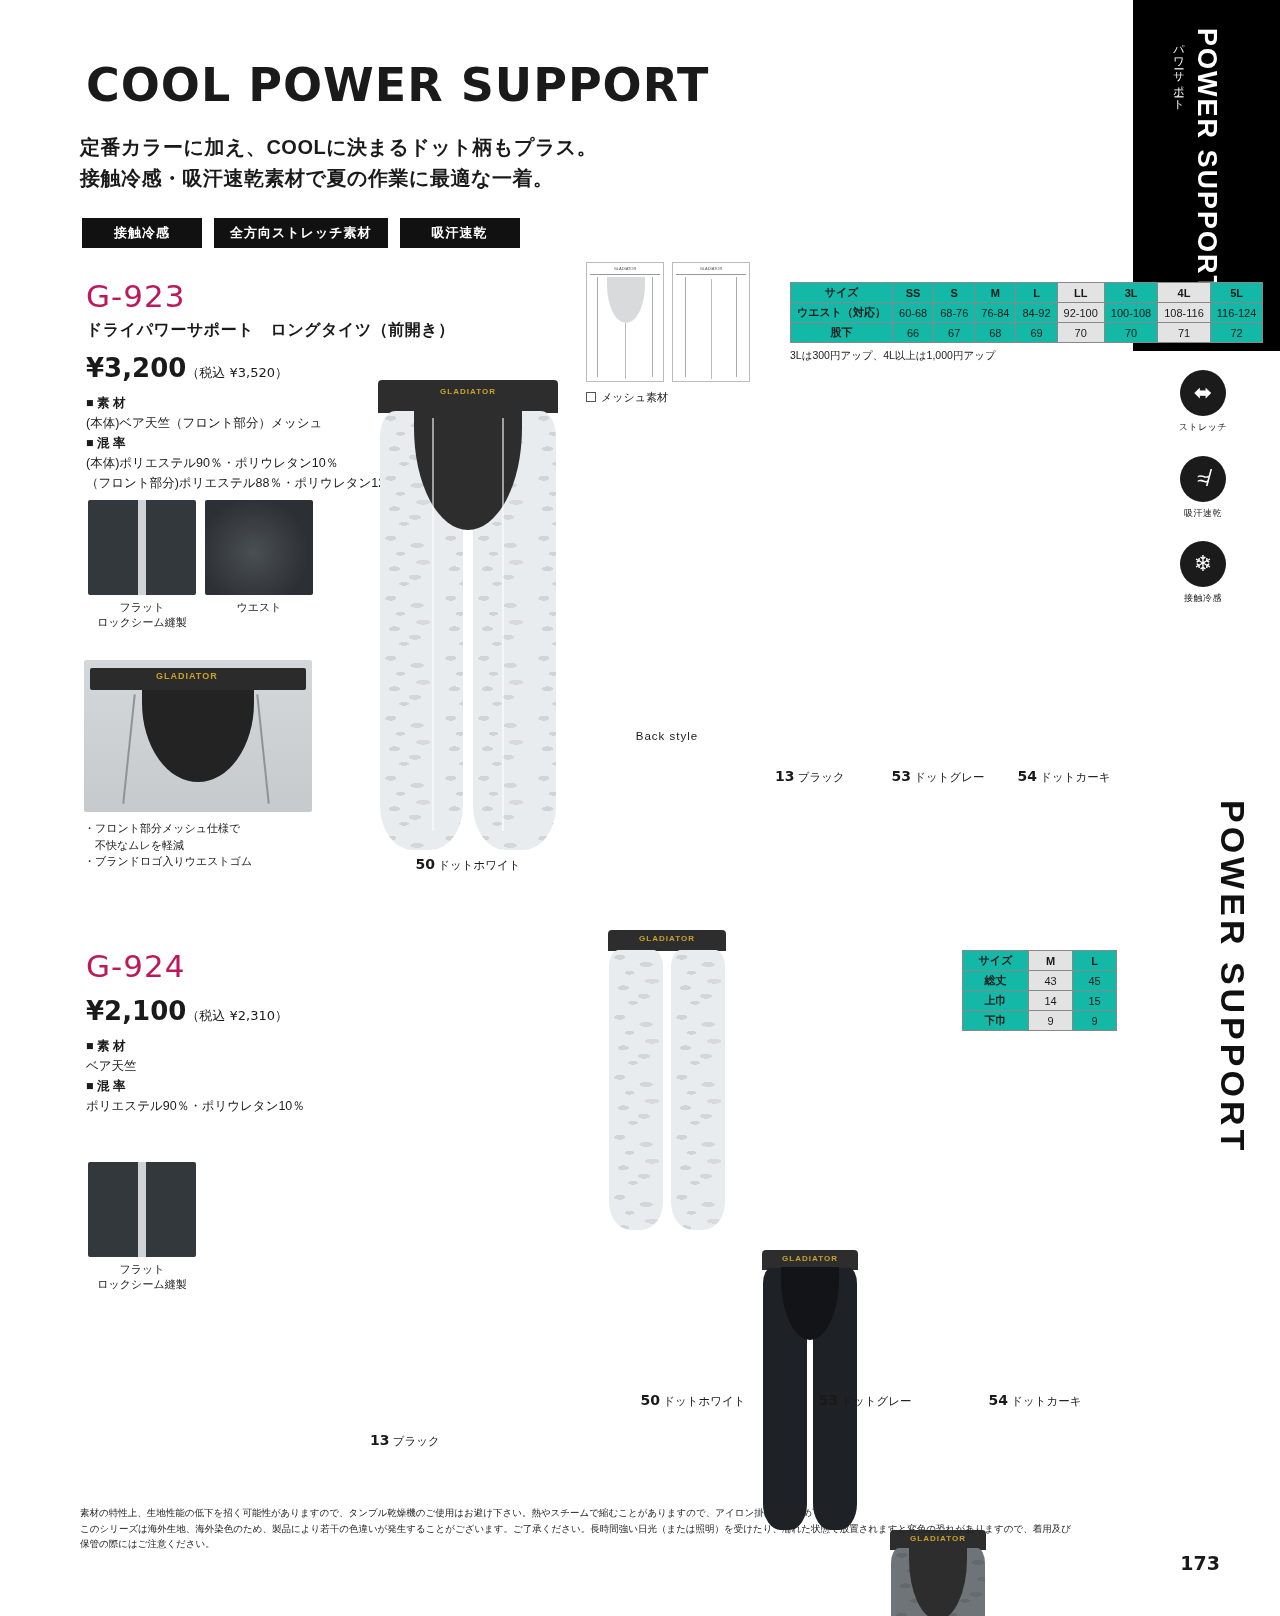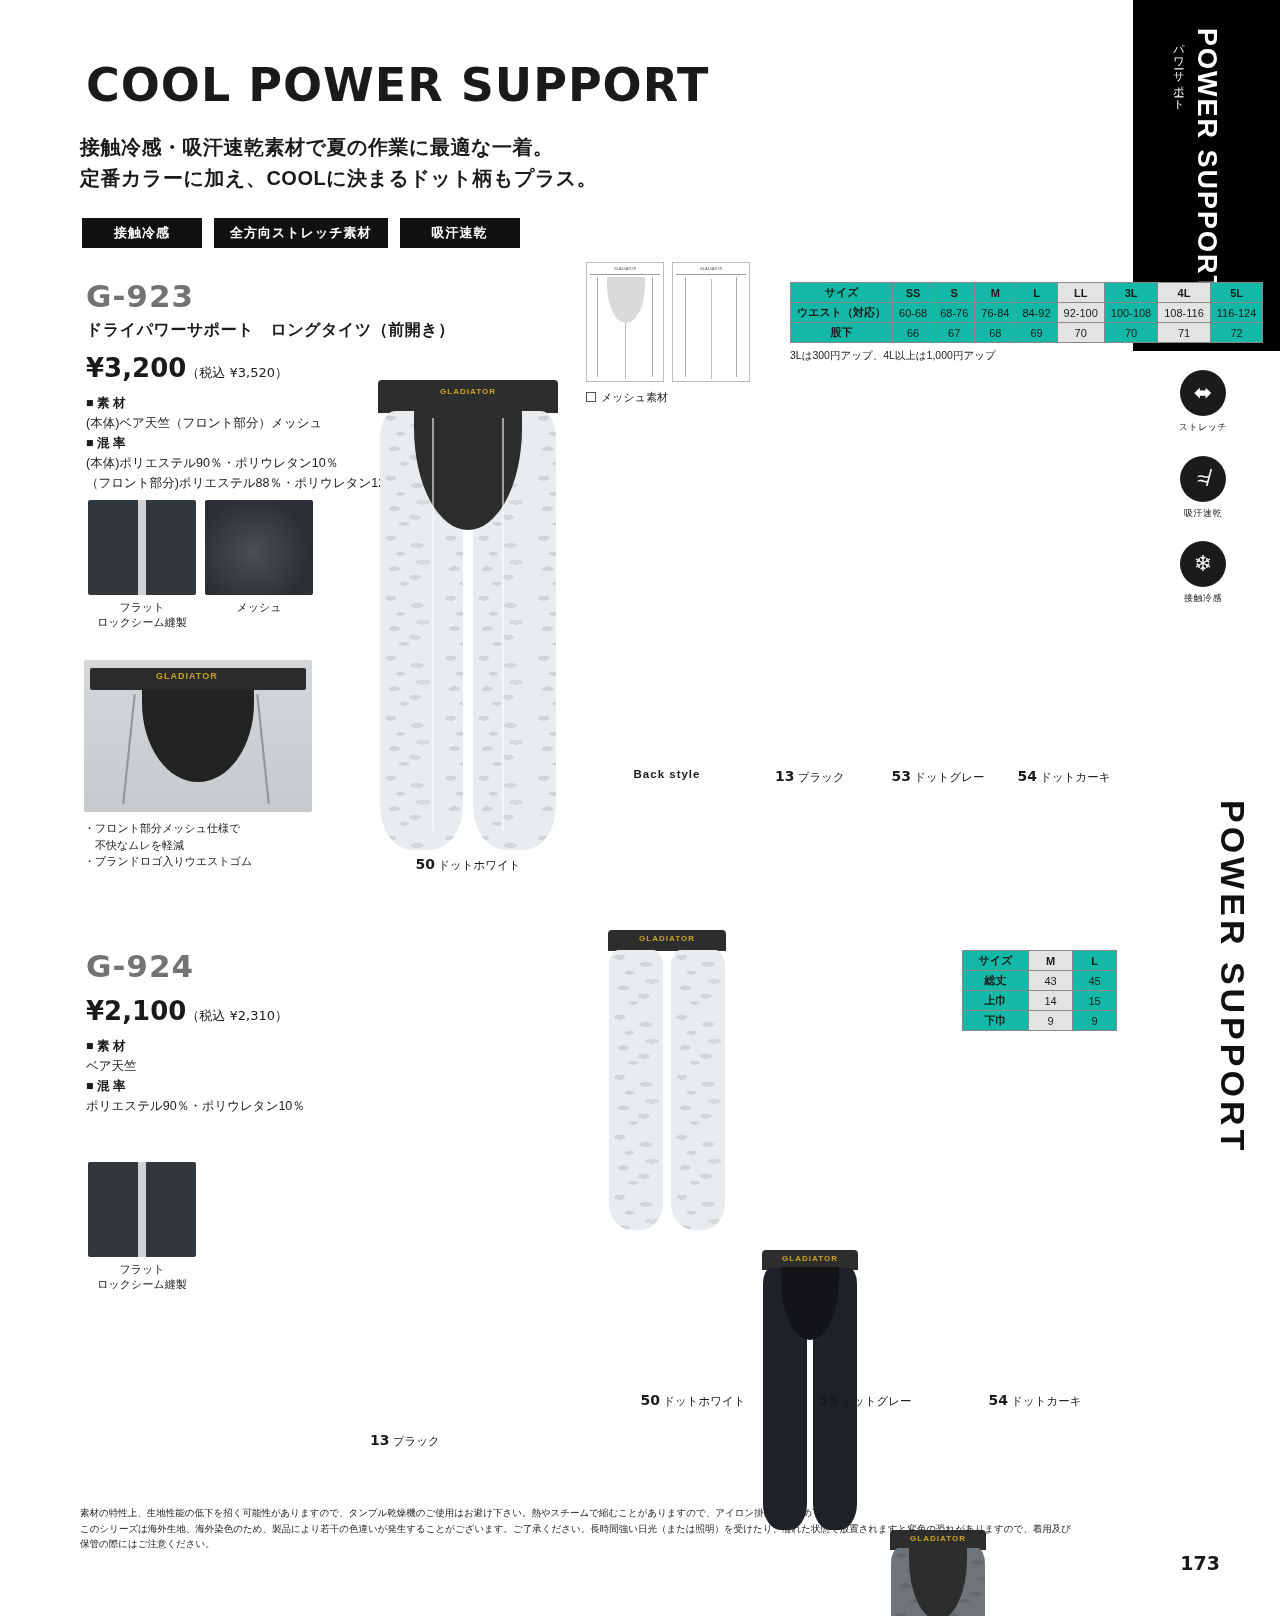--- a/index.html
+++ b/index.html
@@ -59,21 +59,21 @@
   }
   .tagrow { position:absolute; left:82px; top:218px; display:flex; gap:12px; }
   .tag {
     background:#111; color:#fff; font-size:13px; font-weight:bold;
     padding:6px 16px; letter-spacing:1px; min-width:120px; text-align:center;
   }
 
   
   .code {
     font-family:"DejaVu Sans", sans-serif;
-    font-size:31px; font-weight:bold; color:#737373; letter-spacing:1px;
+    font-size:31px; font-weight:normal; color:#be185d; letter-spacing:1px;
   }
   .pname { font-size:16px; font-weight:bold; letter-spacing:0.5px; margin-top:6px; }
   .price { font-size:26px; font-weight:bold; font-family:"DejaVu Sans",sans-serif; margin-top:12px; }
   .price .tax { font-size:13px; font-weight:normal; }
   .specs { font-size:12.5px; line-height:1.6; margin-top:10px; }
   .specs .hd { font-weight:bold; }
 
   
   .photo { background:#3a3f43; border-radius:2px; }
   .cap { font-size:11px; line-height:1.4; text-align:center; margin-top:5px; }
@@ -173,22 +173,22 @@
     <div class="cap">吸汗速乾</div>
   </div>
   <div class="badge">
     <div class="circ">❄</div>
     <div class="cap">接触冷感</div>
   </div>
 </div>
 
 <div class="h1">COOL POWER SUPPORT</div>
 <div class="lead">
+  <div>定番カラーに加え、COOLに決まるドット柄もプラス。</div>
   <div>接触冷感・吸汗速乾素材で夏の作業に最適な一着。</div>
-  <div>定番カラーに加え、COOLに決まるドット柄もプラス。</div>
 </div>
 <div class="tagrow">
   <div class="tag">接触冷感</div>
   <div class="tag">全方向ストレッチ素材</div>
   <div class="tag">吸汗速乾</div>
 </div>
 
 <div style="position:absolute;left:86px;top:278px;width:420px;">
   <div class="code">G-923</div>
   <div class="pname">ドライパワーサポート　ロングタイツ（前開き）</div>
@@ -207,21 +207,21 @@
 <div style="position:absolute;left:88px;top:500px;">
   <div class="photo" style="width:108px;height:95px;background:
       linear-gradient(90deg,#33383c 0%,#33383c 46%,#cfd3d6 46%,#cfd3d6 54%,#33383c 54%,#33383c 100%);"></div>
   <div class="cap">
     <div>フラット</div>
     <div>ロックシーム縫製</div>
   </div>
 </div>
 <div style="position:absolute;left:205px;top:500px;">
   <div class="photo" style="width:108px;height:95px;background:radial-gradient(circle at 45% 55%,#4a4f54 0%,#2c3034 70%);"></div>
-  <div class="cap">メッシュ</div>
+  <div class="cap">ウエスト</div>
 </div>
 
 <div style="position:absolute;left:84px;top:660px;">
   <div class="photo" style="width:228px;height:152px;background:
       linear-gradient(180deg,#d5d8da 0%,#c6cacd 100%);position:relative;overflow:hidden;">
     <div style="position:absolute;left:6px;top:8px;width:216px;height:22px;background:#2b2b2b;border-radius:2px;"></div>
     <div style="position:absolute;left:72px;top:11px;font-size:9px;color:#c9a227;font-weight:bold;letter-spacing:1px;">GLADIATOR</div>
     <div style="position:absolute;left:58px;top:30px;width:112px;height:92px;background:#232323;border-radius:0 0 58% 58% / 0 0 100% 100%;"></div>
     <div style="position:absolute;left:44px;top:34px;width:2px;height:110px;background:#8e9398;transform:rotate(6deg);"></div>
     <div style="position:absolute;left:178px;top:34px;width:2px;height:110px;background:#8e9398;transform:rotate(-6deg);"></div>
@@ -307,21 +307,21 @@
 <div class="ccap" style="position:absolute;left:378px;top:856px;width:180px;">
   <b>50</b> <span>ドットホワイト</span>
 </div>
 
 <div class="g tights" style="left:608px;top:460px;width:118px;height:300px;">
   <div class="waist"></div>
   <div class="logo">GLADIATOR</div>
   <div class="leg l dot-white camo"></div>
   <div class="leg r dot-white camo"></div>
 </div>
-<div class="ccap" style="position:absolute;left:608px;top:768px;width:118px;font-weight:bold;letter-spacing:1px;">Back style</div>
+<div class="ccap" style="position:absolute;left:608px;top:730px;width:118px;font-weight:normal;letter-spacing:1px;">Back style</div>
 
 <div class="g tights" style="left:762px;top:480px;width:96px;height:280px;">
   <div class="waist"></div>
   <div class="logo">GLADIATOR</div>
   <div class="leg l blackm"></div>
   <div class="leg r blackm"></div>
   <div class="crotch" style="background:#121417;"></div>
 </div>
 <div class="ccap" style="position:absolute;left:750px;top:768px;width:120px;">
   <b>13</b> <span>ブラック</span>

